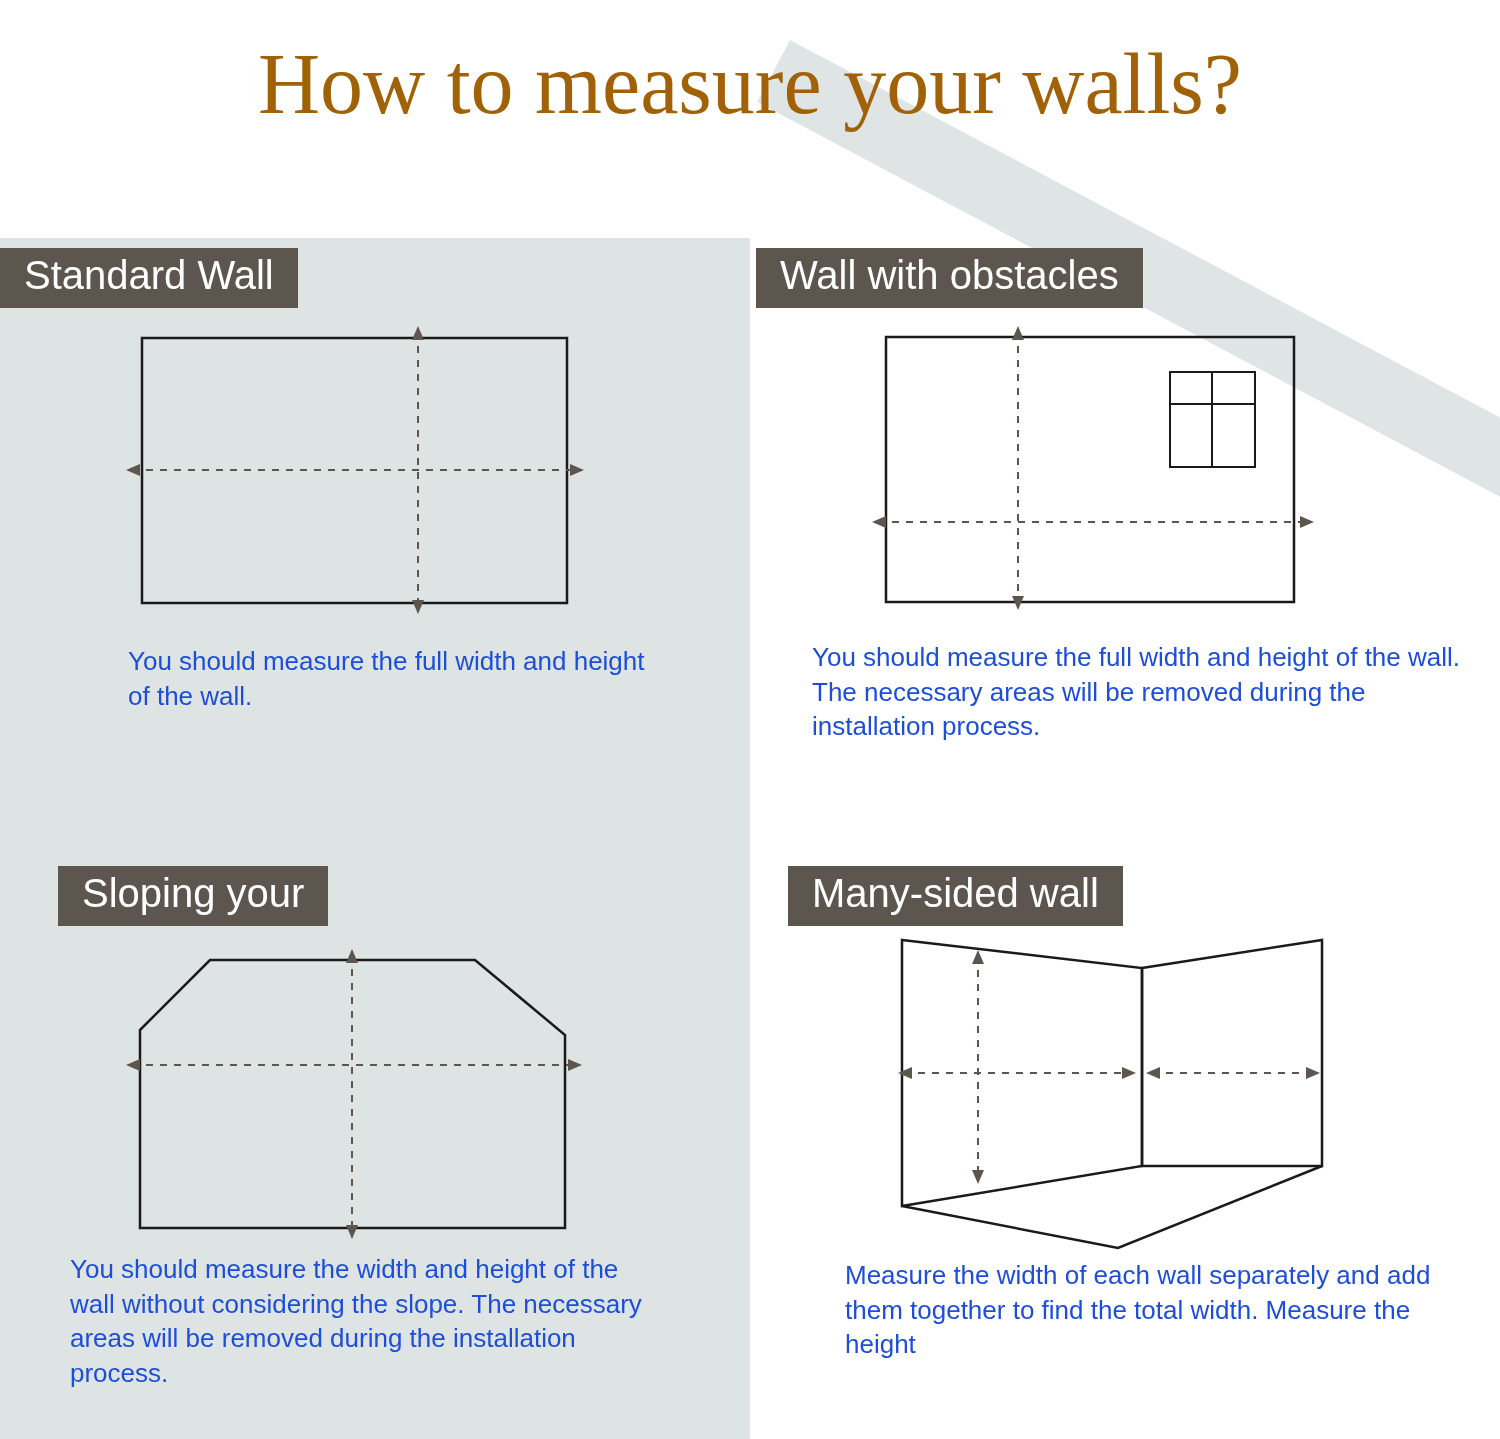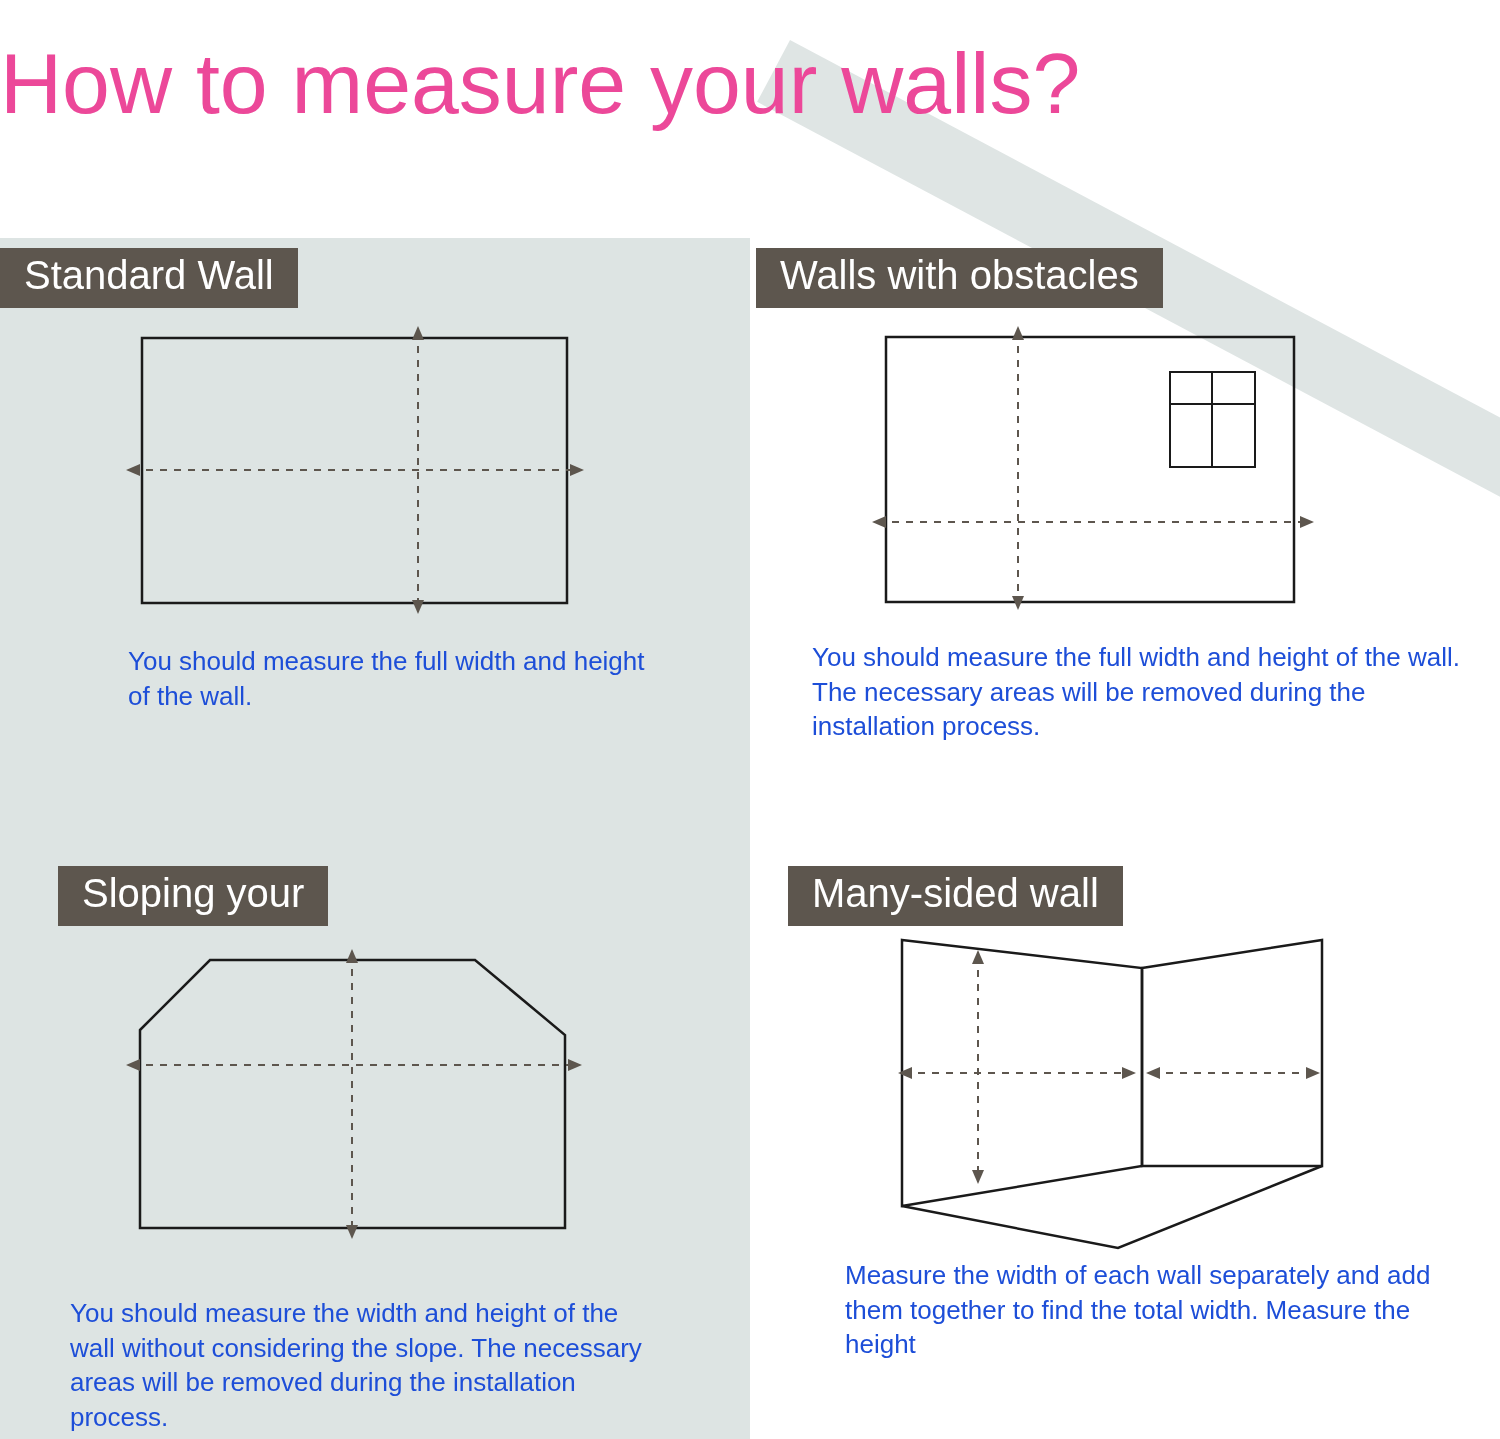--- a/index.html
+++ b/index.html
@@ -46,24 +46,24 @@
     height: 591px;
     background: #dde4e3;
     z-index: 0;
   }
 
   .title {
     position: absolute;
     top: 34px;
     left: 0;
     width: 1500px;
-    text-align: left;
-    font-family: Liberation Sans, sans-serif;
+    text-align: center;
+    font-family: Liberation Serif, serif;
     font-size: 86px;
-    color: #ec4899;
+    color: #a16207;
     letter-spacing: 0px;
     z-index: 2;
   }
 
   .section {
     position: absolute;
     z-index: 2;
   }
 
   .sec-badge {
@@ -125,21 +125,21 @@
 
     <line class="dim-line" x1="12" y1="150" x2="458" y2="150"></line>
     <polygon points="6,150 20,144 20,156" fill="#5d564e"></polygon>
     <polygon points="464,150 450,144 450,156" fill="#5d564e"></polygon>
   </svg>
 </div>
 
 <div class="caption" style="left:128px; top:644px; width:520px;">You should measure the full width and height of the wall.</div>
 
 <div class="section" style="left:756px; top:248px; width:744px;">
-  <div class="sec-badge">Walls with obstacles</div>
+  <div class="sec-badge">Wall with obstacles</div>
 </div>
 
 <div class="section" style="left:866px; top:322px;">
   <svg width="470" height="290" viewBox="0 0 470 290">
     <rect class="wall-stroke" x="20" y="15" width="408" height="265"></rect>
 
     <rect class="window-stroke" x="304" y="50" width="85" height="95"></rect>
     <line class="window-stroke" x1="346" y1="50" x2="346" y2="145"></line>
     <line class="window-stroke" x1="304" y1="82" x2="389" y2="82"></line>
 
@@ -166,21 +166,21 @@
     <line class="dim-line" x1="232" y1="20" x2="232" y2="298"></line>
     <polygon points="232,14 226,28 238,28" fill="#5d564e"></polygon>
     <polygon points="232,304 226,290 238,290" fill="#5d564e"></polygon>
 
     <line class="dim-line" x1="12" y1="130" x2="456" y2="130"></line>
     <polygon points="6,130 20,124 20,136" fill="#5d564e"></polygon>
     <polygon points="462,130 448,124 448,136" fill="#5d564e"></polygon>
   </svg>
 </div>
 
-<div class="caption" style="left:70px; top:1252px; width:600px;margin-top:44px;">You should measure the width and height of the wall without considering the slope. The necessary areas will be removed during the installation process.</div>
+<div class="caption" style="left:70px; top:1252px; width:600px;">You should measure the width and height of the wall without considering the slope. The necessary areas will be removed during the installation process.</div>
 
 <div class="section" style="left:788px; top:866px; width:744px;">
   <div class="sec-badge">Many-sided wall</div>
 </div>
 
 <div class="section" style="left:880px; top:928px;">
   <svg width="470" height="330" viewBox="0 0 470 330">
 
     <path class="wall-stroke" d="M 22 12 L 262 40 L 262 238 L 22 278 Z"></path>
 

